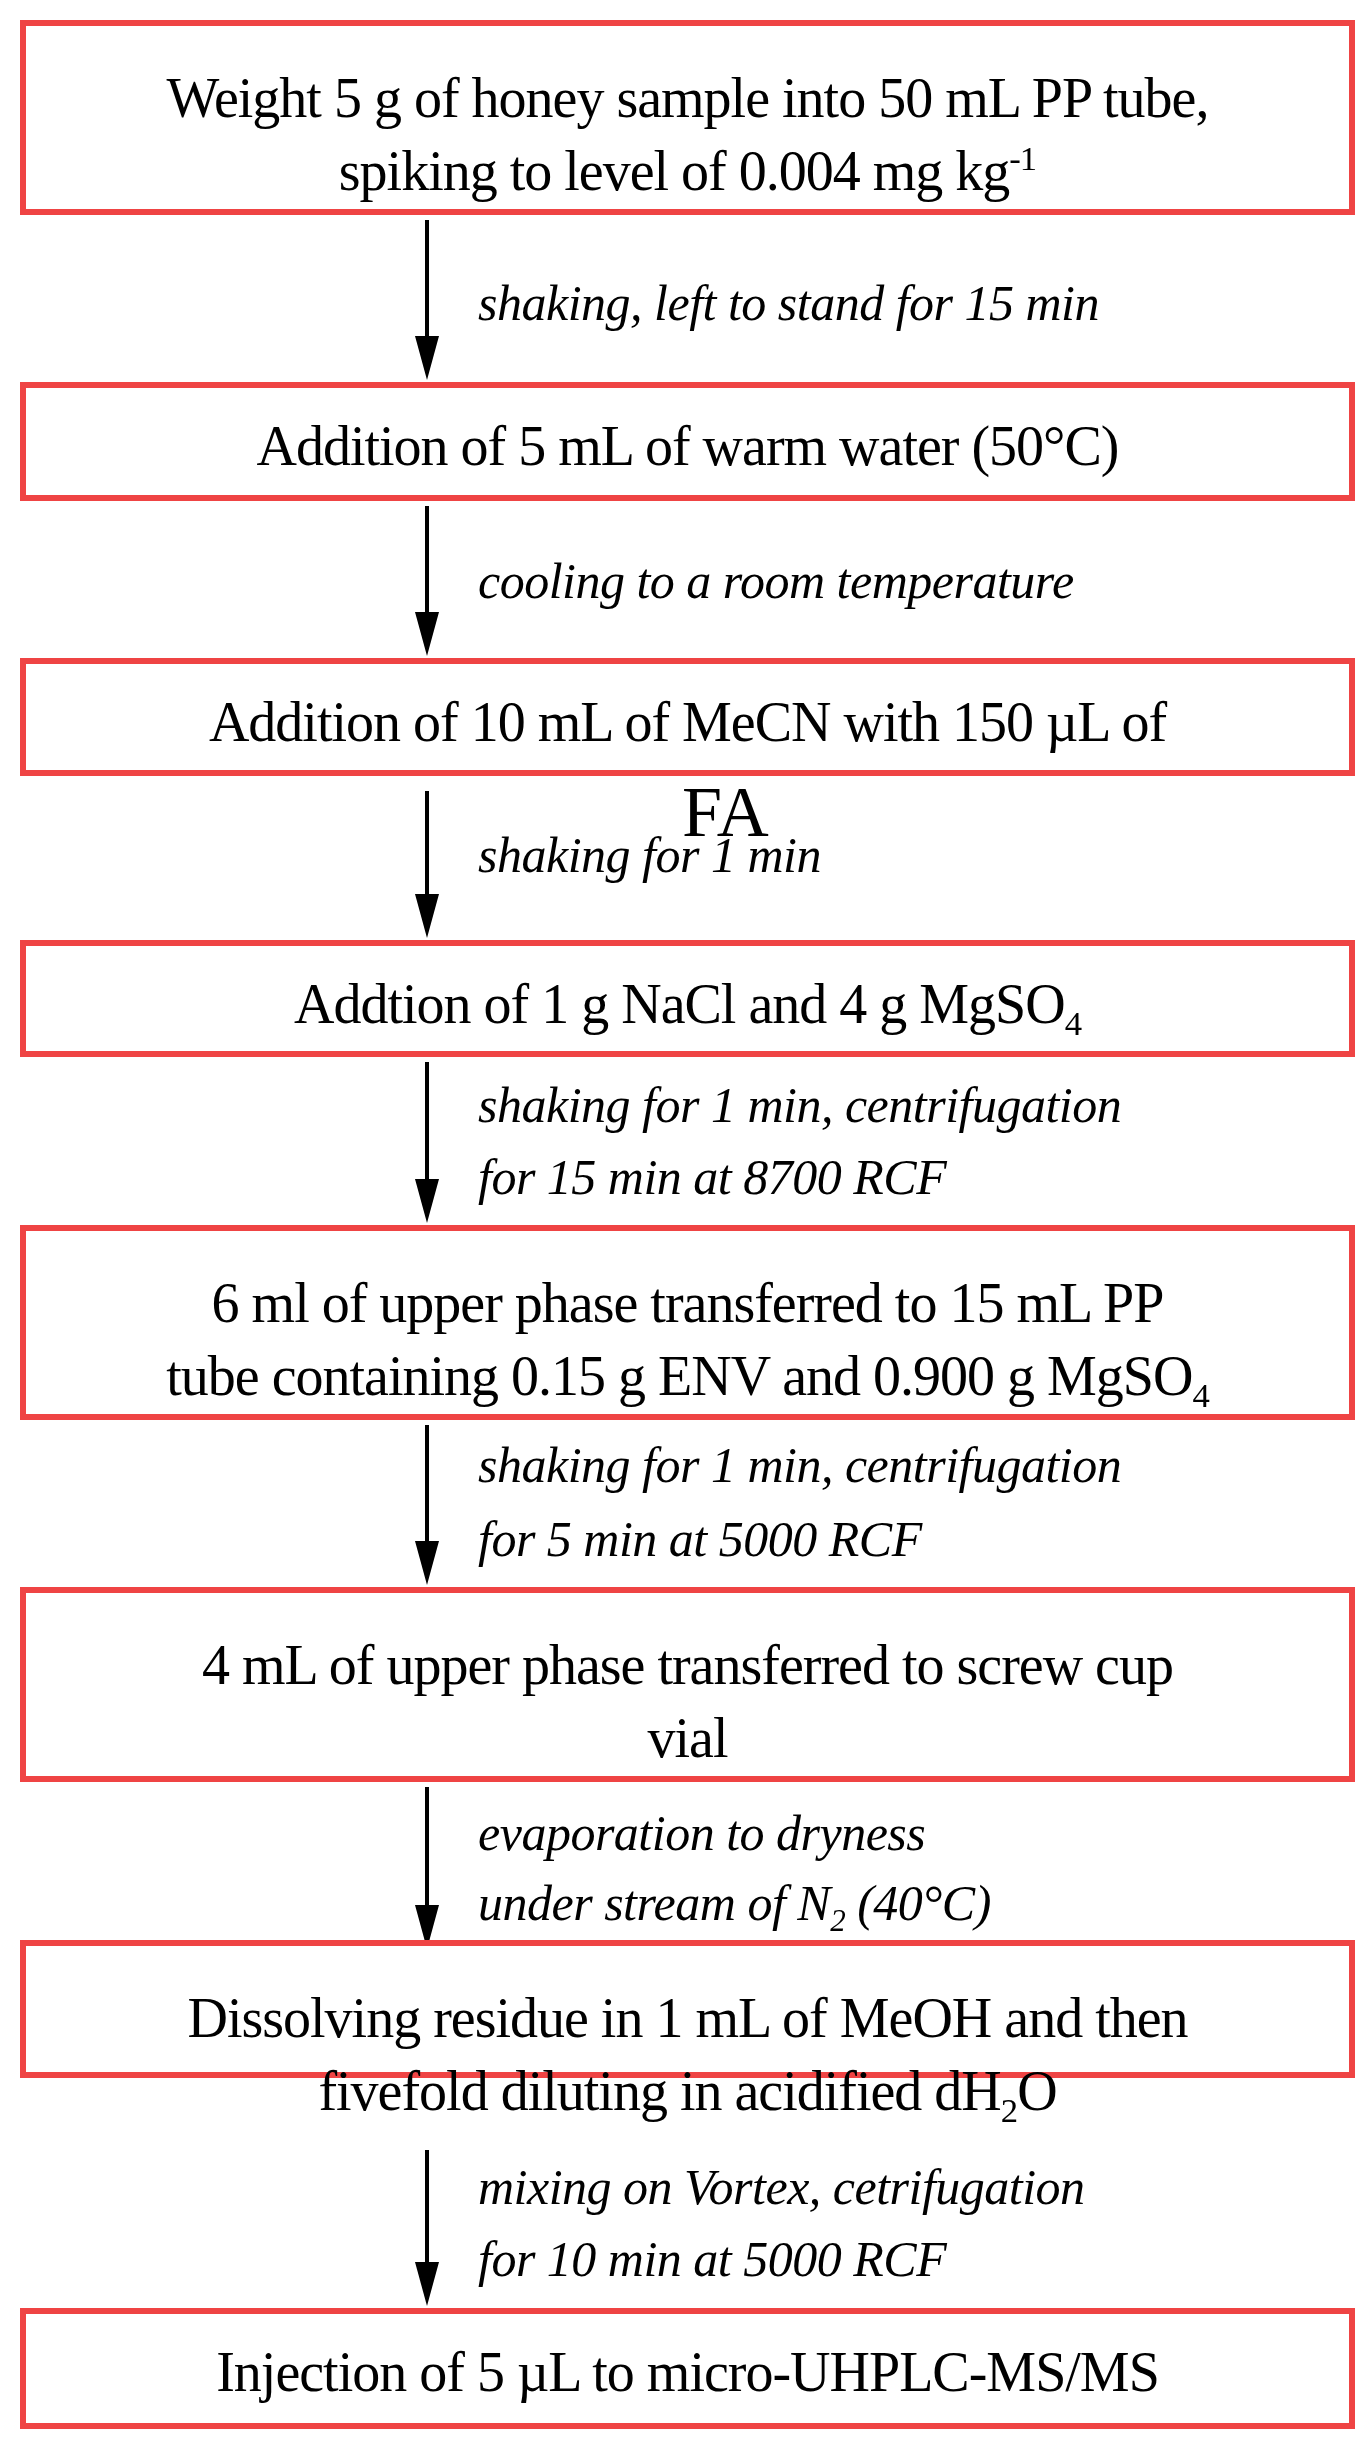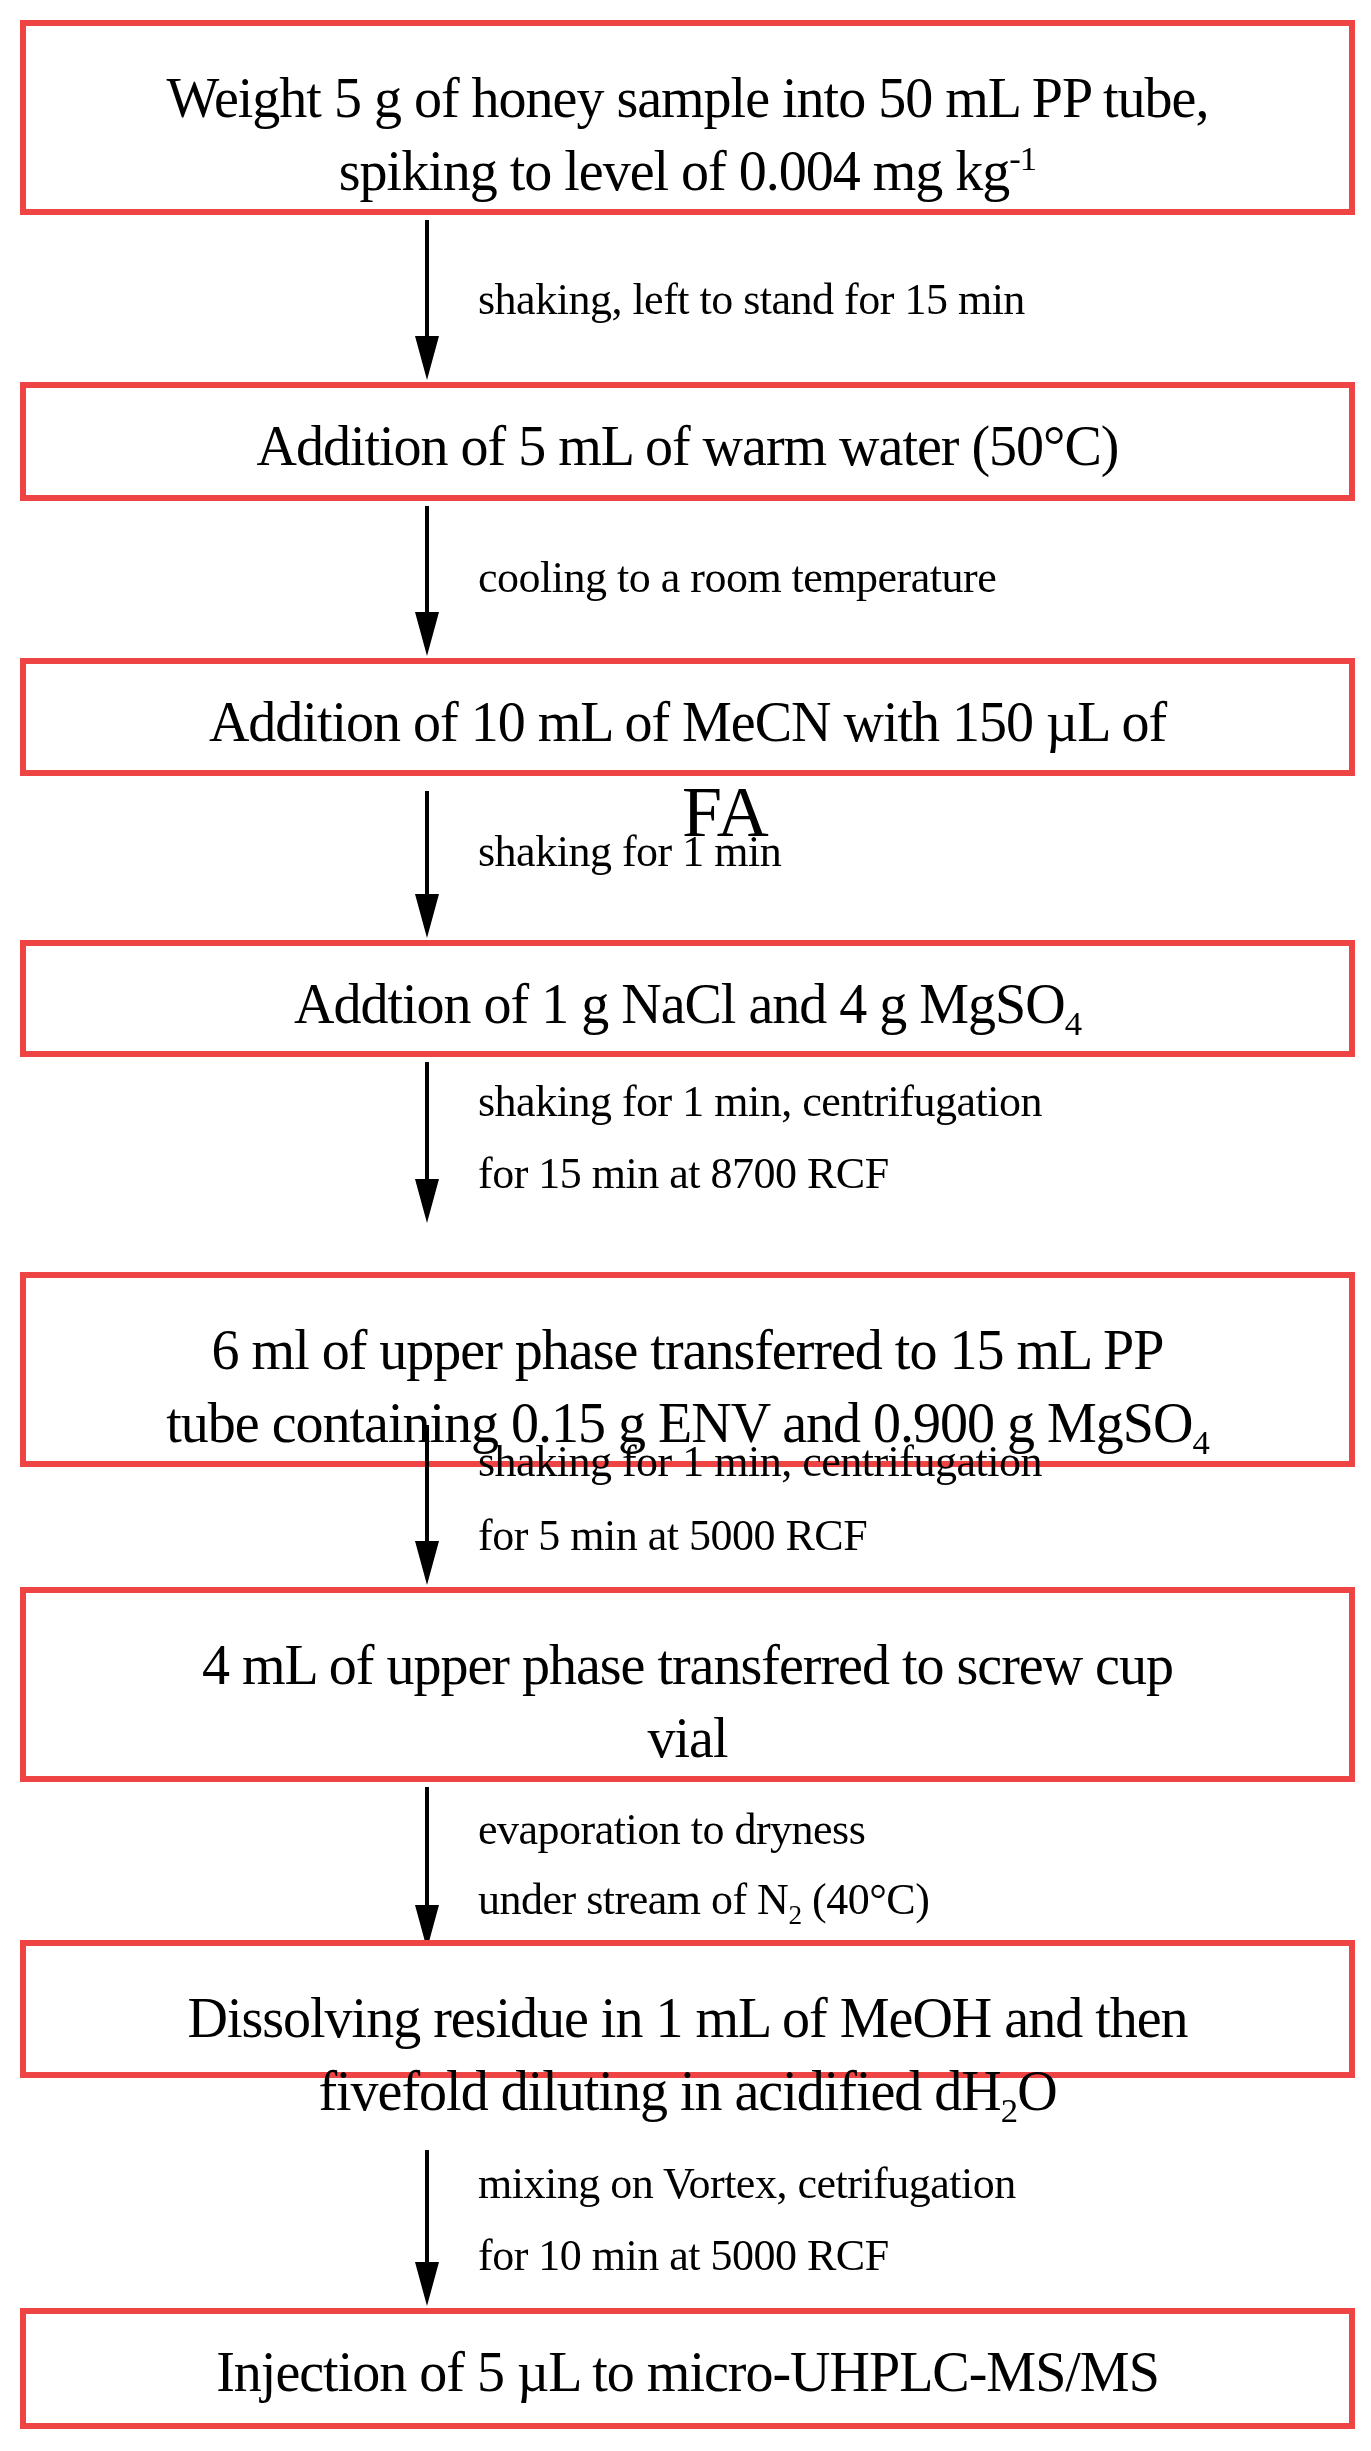--- a/index.html
+++ b/index.html
@@ -8,21 +8,21 @@
   .box { position: absolute; left: 20px; width: 1335px; box-sizing: border-box;
          border: 6px solid #ef4444; background: #fff; }
   .box .line { position: absolute; left: 0; right: 0; text-align: center;
                font-size: 56px; line-height: 1; white-space: nowrap; letter-spacing: -1px; }
   .overflow { position: absolute; font-size: 72px; line-height: 1; white-space: nowrap; margin-left: 32px; }
   .arrow { position: absolute; left: 415px; width: 24px; }
   .arrow .shaft { position: absolute; left: 10px; width: 4px; top: 6px; bottom: 40px; background: #000; }
   .arrow .head { position: absolute; left: 0; bottom: 2px; width: 0; height: 0;
                  border-left: 12px solid transparent; border-right: 12px solid transparent;
                  border-top: 44px solid #000; }
-  .label { position: absolute; left: 478px; font-size: 44px; line-height: 1;
+  .label { position: absolute; left: 478px; font-style: italic; font-size: 50px; line-height: 1;
            white-space: nowrap; letter-spacing: -0.5px; }
   sub, sup { font-size: 0.62em; line-height: 0; }
 </style>
 </head>
 <body>
 
 <div class="box" style="top:20px;height:195px;">
   <div class="line" style="top:44px;">Weight 5 g of honey sample into 50 mL PP tube,</div>
   <div class="line" style="top:117px;"><span>spiking to level of 0.004 mg kg</span><sup>-1</sup></div>
 </div>
@@ -58,21 +58,21 @@
   <div class="line" style="top:30px;"><span>Addtion of 1 g NaCl and 4 g MgSO</span><sub>4</sub></div>
 </div>
 
 <div class="arrow" style="top:1056px;height:169px;">
     <div class="shaft"></div>
     <div class="head"></div>
   </div>
 <div class="label" style="top:1080px;">shaking for 1 min, centrifugation</div>
 <div class="label" style="top:1152px;">for 15 min at 8700 RCF</div>
 
-<div class="box" style="top:1225px;height:195px;margin-top:47px;">
+<div class="box" style="top:1225px;height:195px;">
   <div class="line" style="top:44px;">6 ml of upper phase transferred to 15 mL PP</div>
   <div class="line" style="top:117px;"><span>tube containing 0.15 g ENV and 0.900 g MgSO</span><sub>4</sub></div>
 </div>
 
 <div class="arrow" style="top:1419px;height:168px;">
     <div class="shaft"></div>
     <div class="head"></div>
   </div>
 <div class="label" style="top:1440px;">shaking for 1 min, centrifugation</div>
 <div class="label" style="top:1514px;">for 5 min at 5000 RCF</div>

